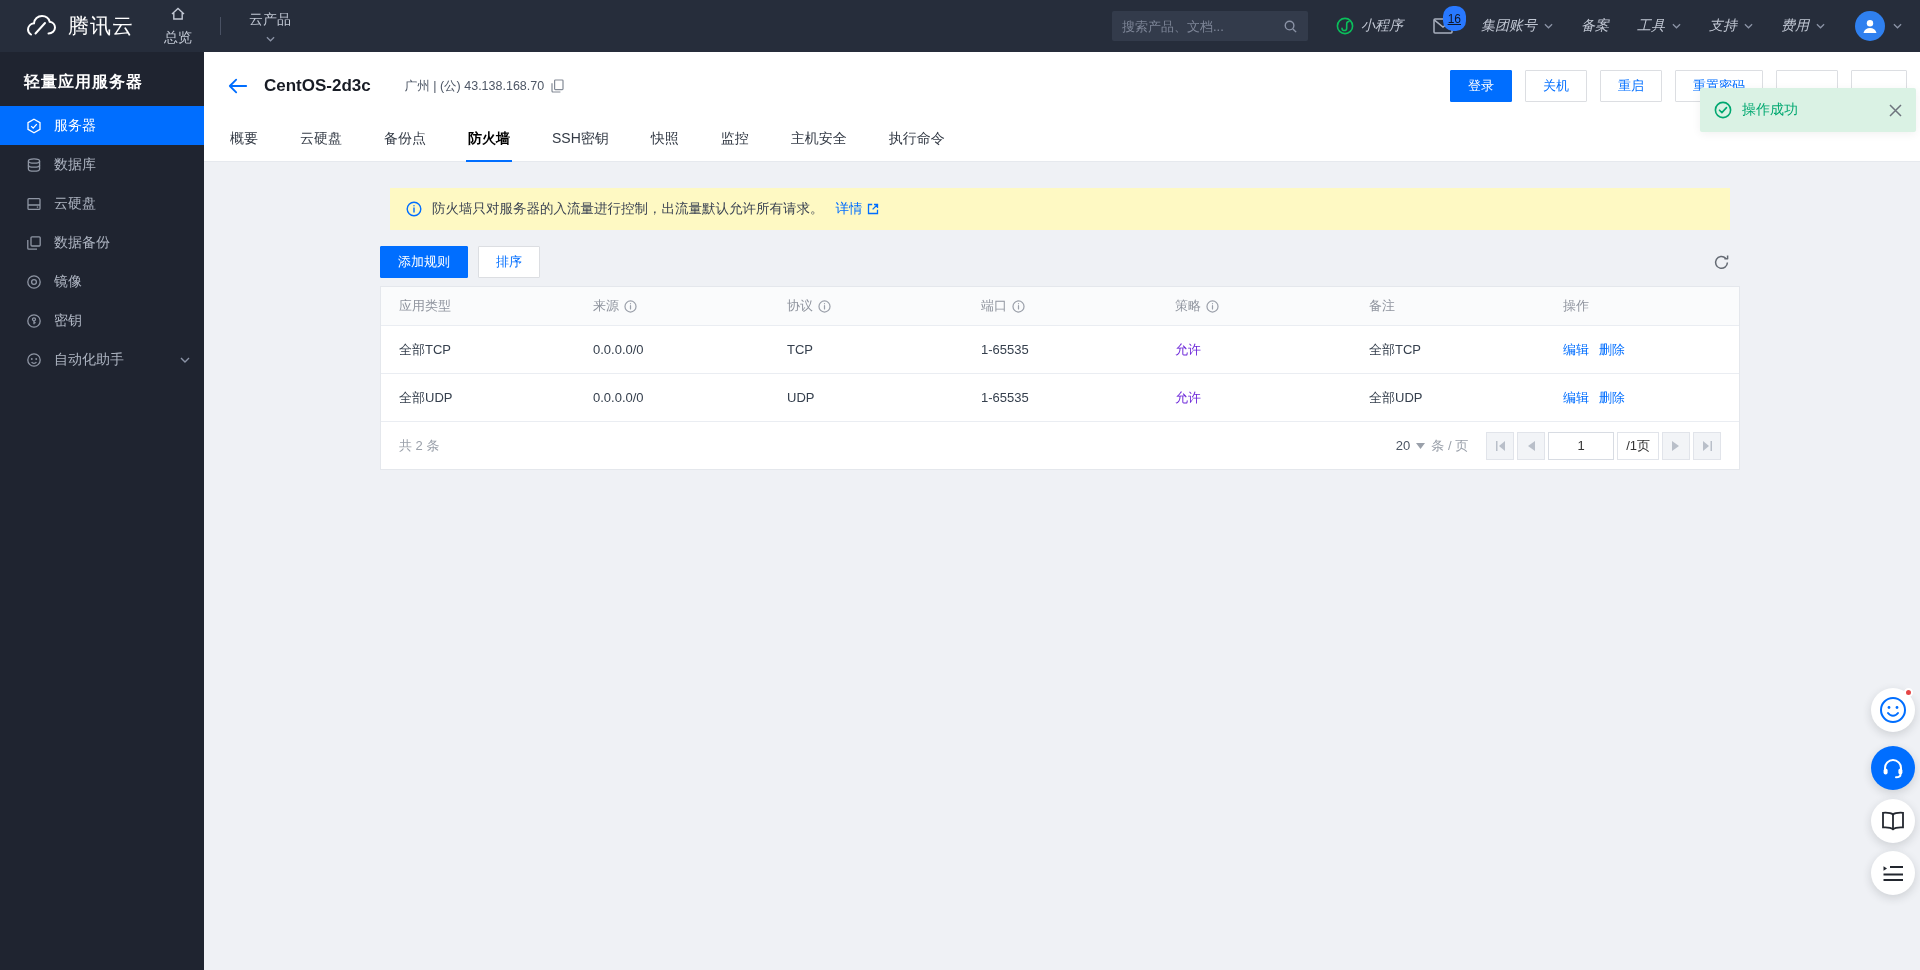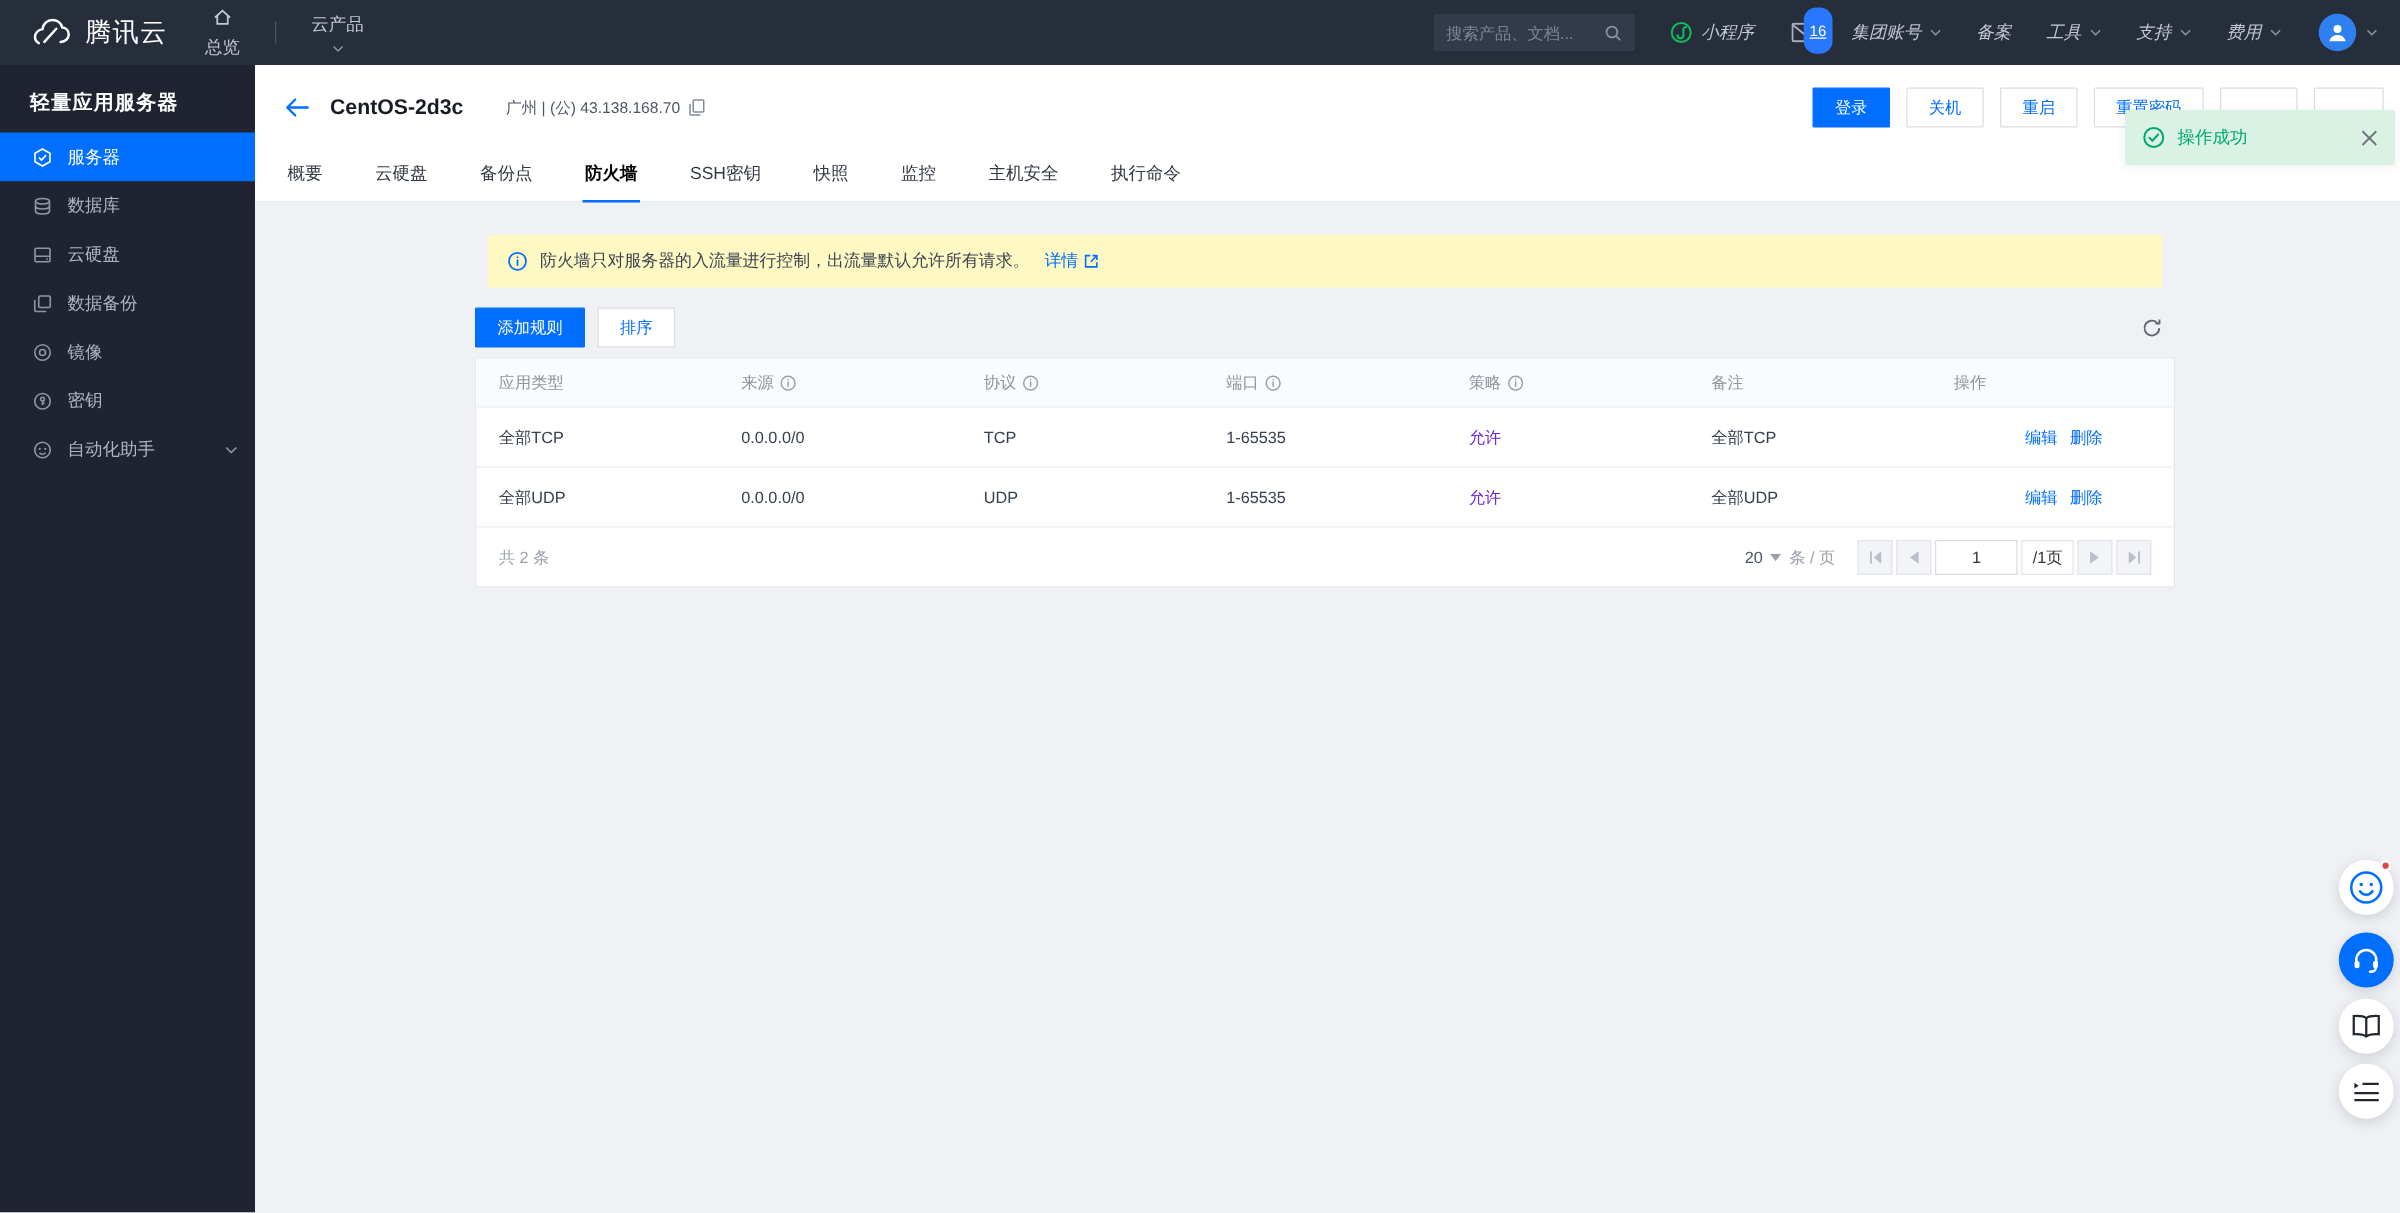--- a/index.html
+++ b/index.html
@@ -7,27 +7,27 @@
   body { position:relative; background:#eff1f5; font-family:"Liberation Sans","DejaVu Sans",sans-serif; font-size:14px; }
   svg { display:block; }
 
   
   .topbar { position:absolute; top:0; left:0; right:0; height:52px; background:#262d3b; display:flex; align-items:center; color:#c2c8d4; z-index:60; }
   .brand { display:flex; align-items:center; gap:10px; padding:0 30px 0 24px; color:#fff; cursor:pointer; }
   .brand-name { font-size:21px; font-weight:500; letter-spacing:1px; }
   .topnav-item { display:flex; align-items:center; gap:7px; margin-right:28px; cursor:pointer; font-size:14px;flex-direction:column; }
   .top-divider { width:1px; height:18px; background:#495163; margin-right:28px; }
   .chev { width:9px; height:6px; }
-  .search-box { margin-left:auto; width:161px; height:30px; background:#333b4b; border-radius:2px; display:flex; align-items:center; padding:0 10px; }
+  .search-box { margin-left:auto; width:196px; height:30px; background:#333b4b; border-radius:2px; display:flex; align-items:center; padding:0 10px; }
   .search-box input { flex:1; background:transparent; border:none; outline:none; color:#9aa2b2; font-size:13px; width:100px; font-family:inherit; }
   .search-box input::placeholder { color:#76descendant; }
   .search-box input::placeholder { color:#7d8597; }
   .top-right-item { display:flex; align-items:center; gap:7px; margin-left:28px; cursor:pointer; font-size:14px;font-style:italic; }
   .mail-wrap { position:relative; margin-left:30px; cursor:pointer; }
-  .badge { position:absolute; top:-12px; right:-13px; min-width:20px; height:37px; border-radius:10px; background:#2878ff; color:#ffffff; font-size:12px; display:flex; align-items:center; justify-content:center; padding:0 5px;text-decoration:underline; }
+  .badge { position:absolute; top:-12px; right:-13px; min-width:20px; height:25px; border-radius:10px; background:#2878ff; color:#0f172a; font-size:12px; display:flex; align-items:center; justify-content:center; padding:0 5px;text-decoration:underline; }
   .avatar { width:30px; height:30px; border-radius:50%; background:#2f80ef; display:flex; align-items:center; justify-content:center; margin-left:30px; cursor:pointer; }
   .avatar-chev { margin:0 18px 0 8px; cursor:pointer; }
 
   
   .sidebar { position:absolute; top:52px; left:0; bottom:0; width:204px; background:#1f2430; overflow:hidden; z-index:50; }
   .sidebar-title { color:#fff; font-size:16px; font-weight:bold; padding:20px 24px 13px; letter-spacing:1px; }
   .side-item { height:39px; display:flex; align-items:center; gap:12px; padding-left:26px; color:#aeb5c2; font-size:14px; cursor:pointer; }
   .side-item .icon { color:#8f96a4; }
   .side-item.active { background:#006eff; color:#fff; }
   .side-item.active .icon { color:#fff; }
@@ -63,21 +63,21 @@
   .sort-btn { margin-left:10px; }
   .refresh-btn { margin-left:auto; margin-right:10px; color:#646a73; cursor:pointer; }
 
   .table-card { margin-top:8px; background:#fff; border:1px solid #e4e7ec; }
   .t-row { display:flex; align-items:stretch; }
   .t-cell { width:194px; padding-left:18px; display:flex; align-items:center; gap:5px; flex-shrink:0; }
   .t-cell:last-child { flex:1; }
   .t-head { height:38px; background:#fafbfc; color:#8f949e; font-size:13px; }
   .t-data { height:48px; border-top:1px solid #eaedf2; font-size:13px; color:#36404e; }
   .policy-allow { color:#6d28d9; }
-  .row-links { display:flex; gap:10px;justify-content:center; }
+  .row-links { display:flex; gap:10px; }
   .link { color:#006eff; cursor:pointer; }
   .info-i { color:#9ba0aa; }
   .table-footer { border-top:1px solid #eaedf2; height:48px; display:flex; align-items:center; padding:0 18px; color:#9aa0aa; font-size:13px; }
   .pager-zone { margin-left:auto; display:flex; align-items:center; }
   .page-size { display:flex; align-items:center; gap:6px; cursor:pointer; }
   .page-size .num { color:#4b5563; }
   .pager { display:flex; align-items:center; gap:3px; margin-left:18px; }
   .pg-btn { width:28px; height:28px; background:#f2f4f7; border:1px solid #e1e4ea; display:flex; align-items:center; justify-content:center; color:#b9bfc9; cursor:pointer; }
   .pg-input { width:66px; height:28px; border:1px solid #d8dce3; background:#fff; text-align:center; font-size:13px; color:#333; outline:none; font-family:inherit; }
   .pg-total { height:28px; border:1px solid #e1e4ea; background:#fff; display:flex; align-items:center; justify-content:center; padding:0 8px; color:#333; }

